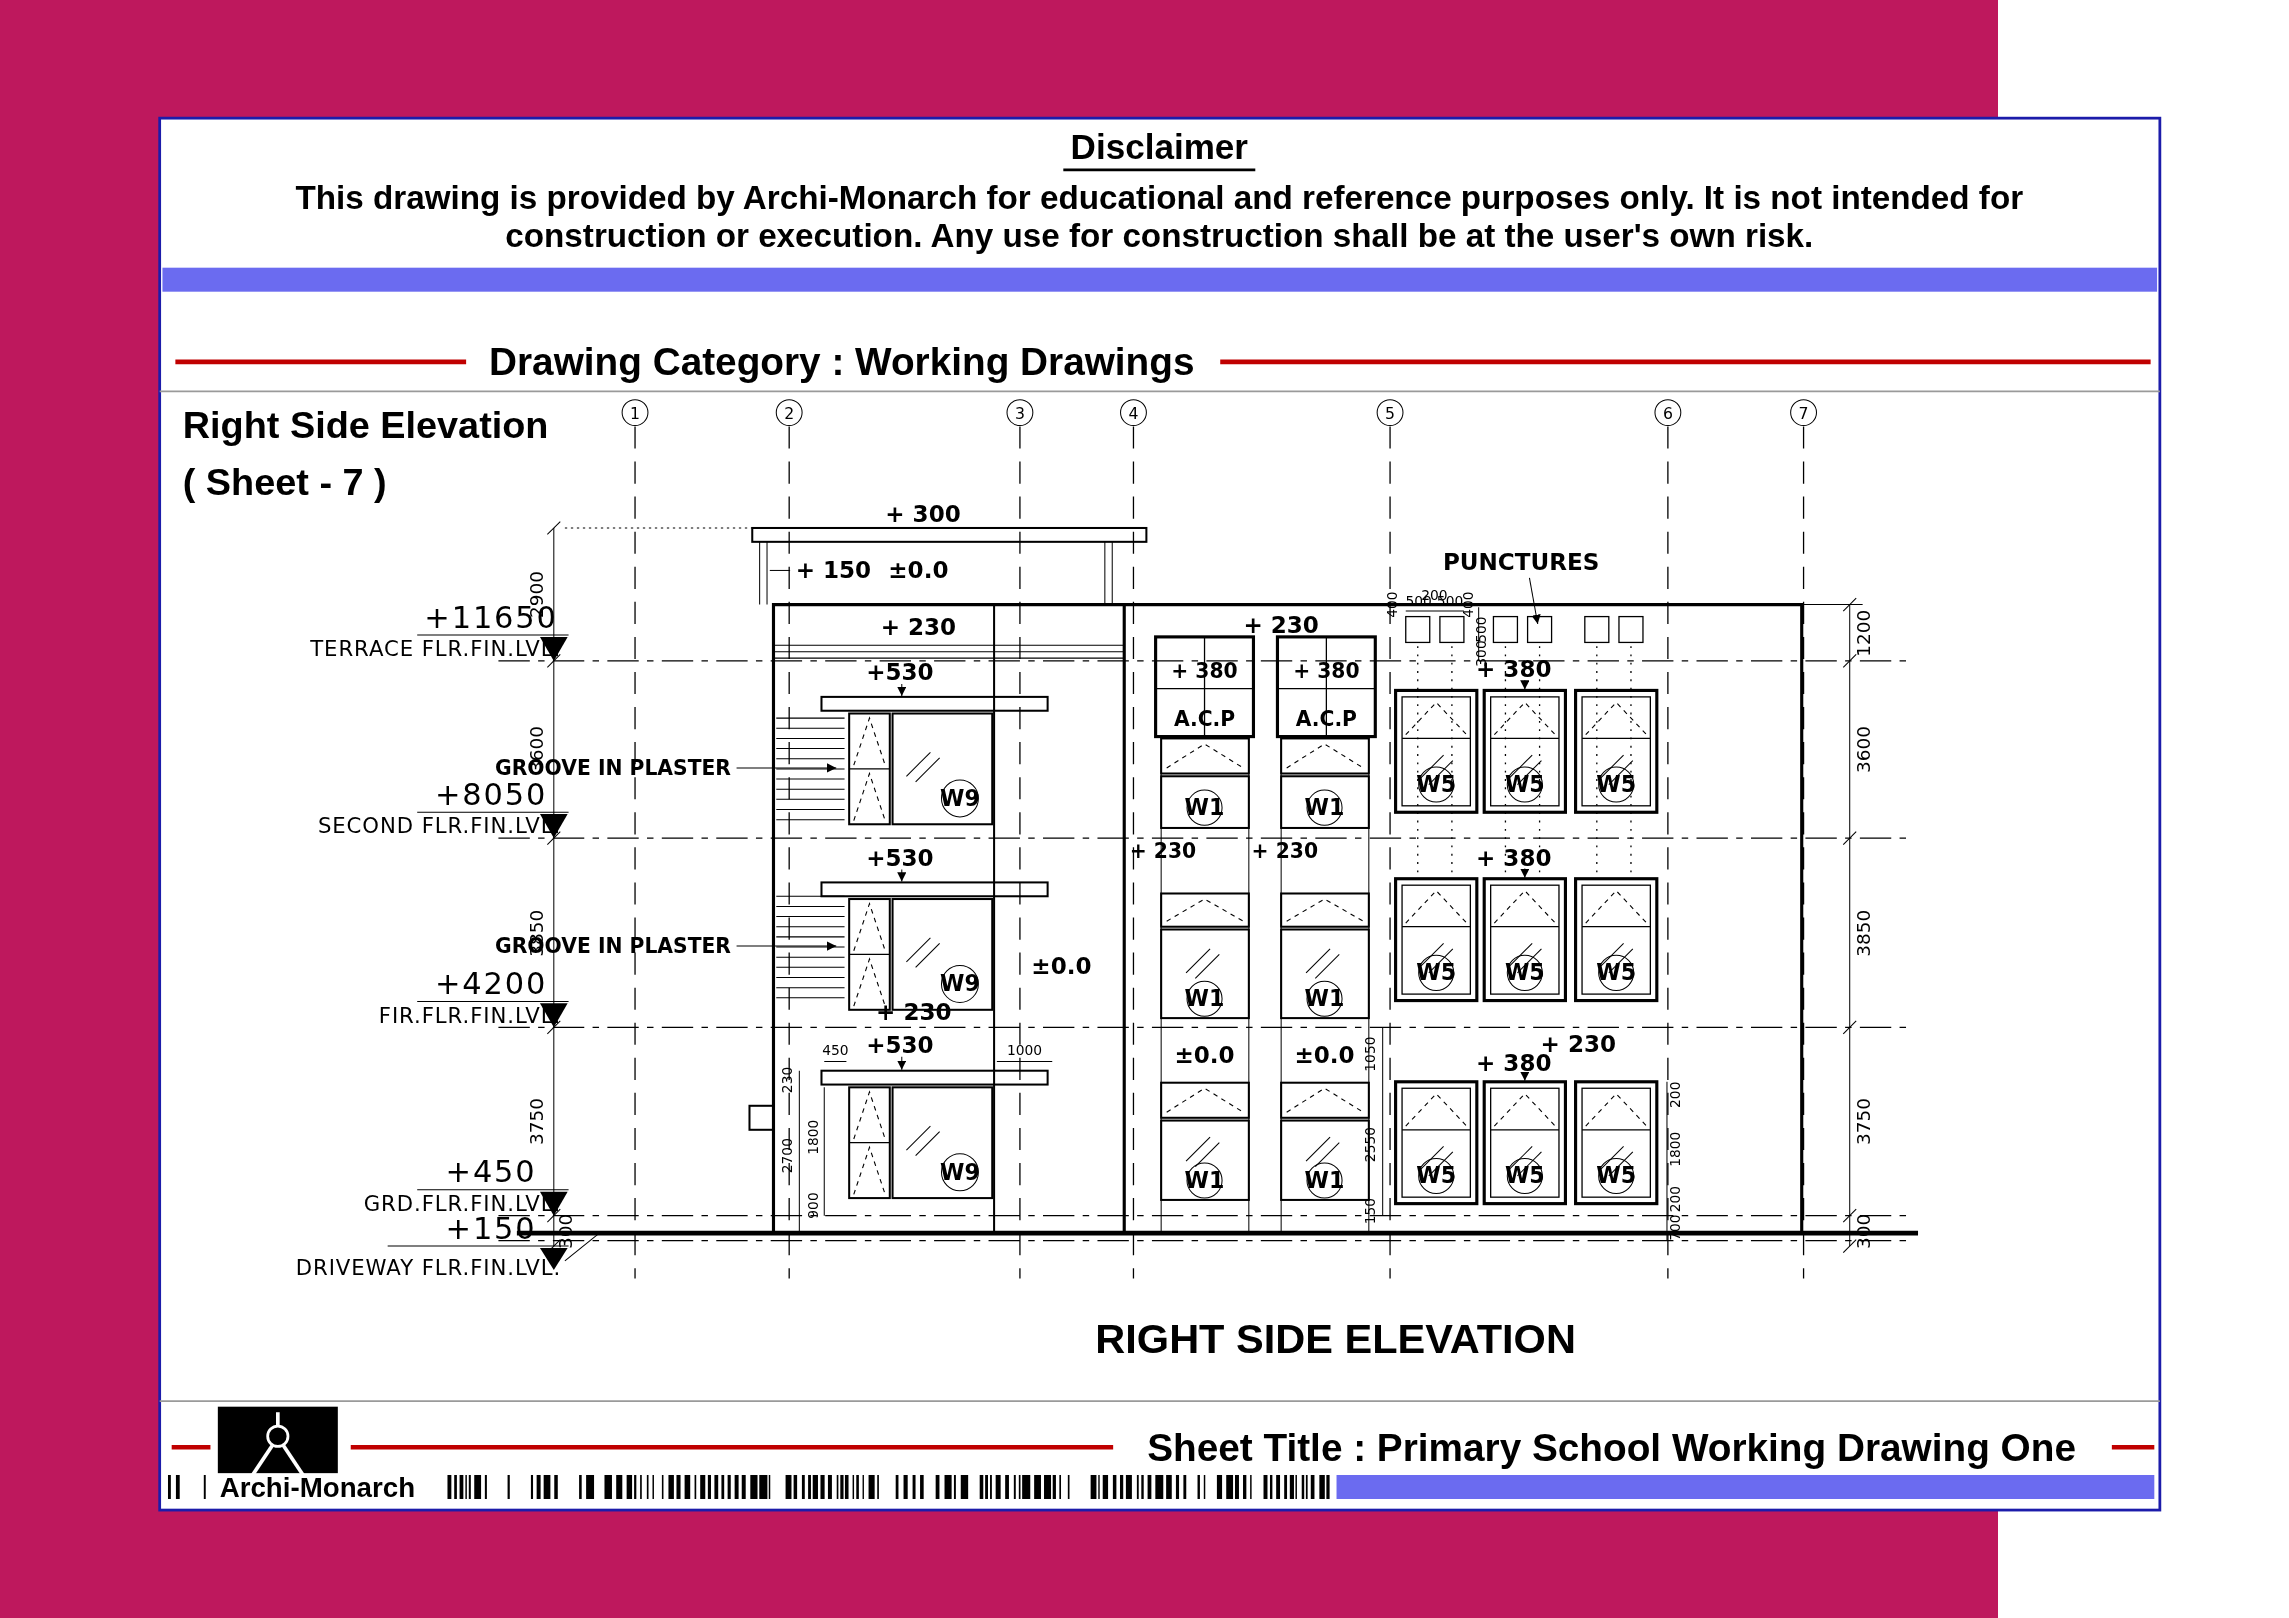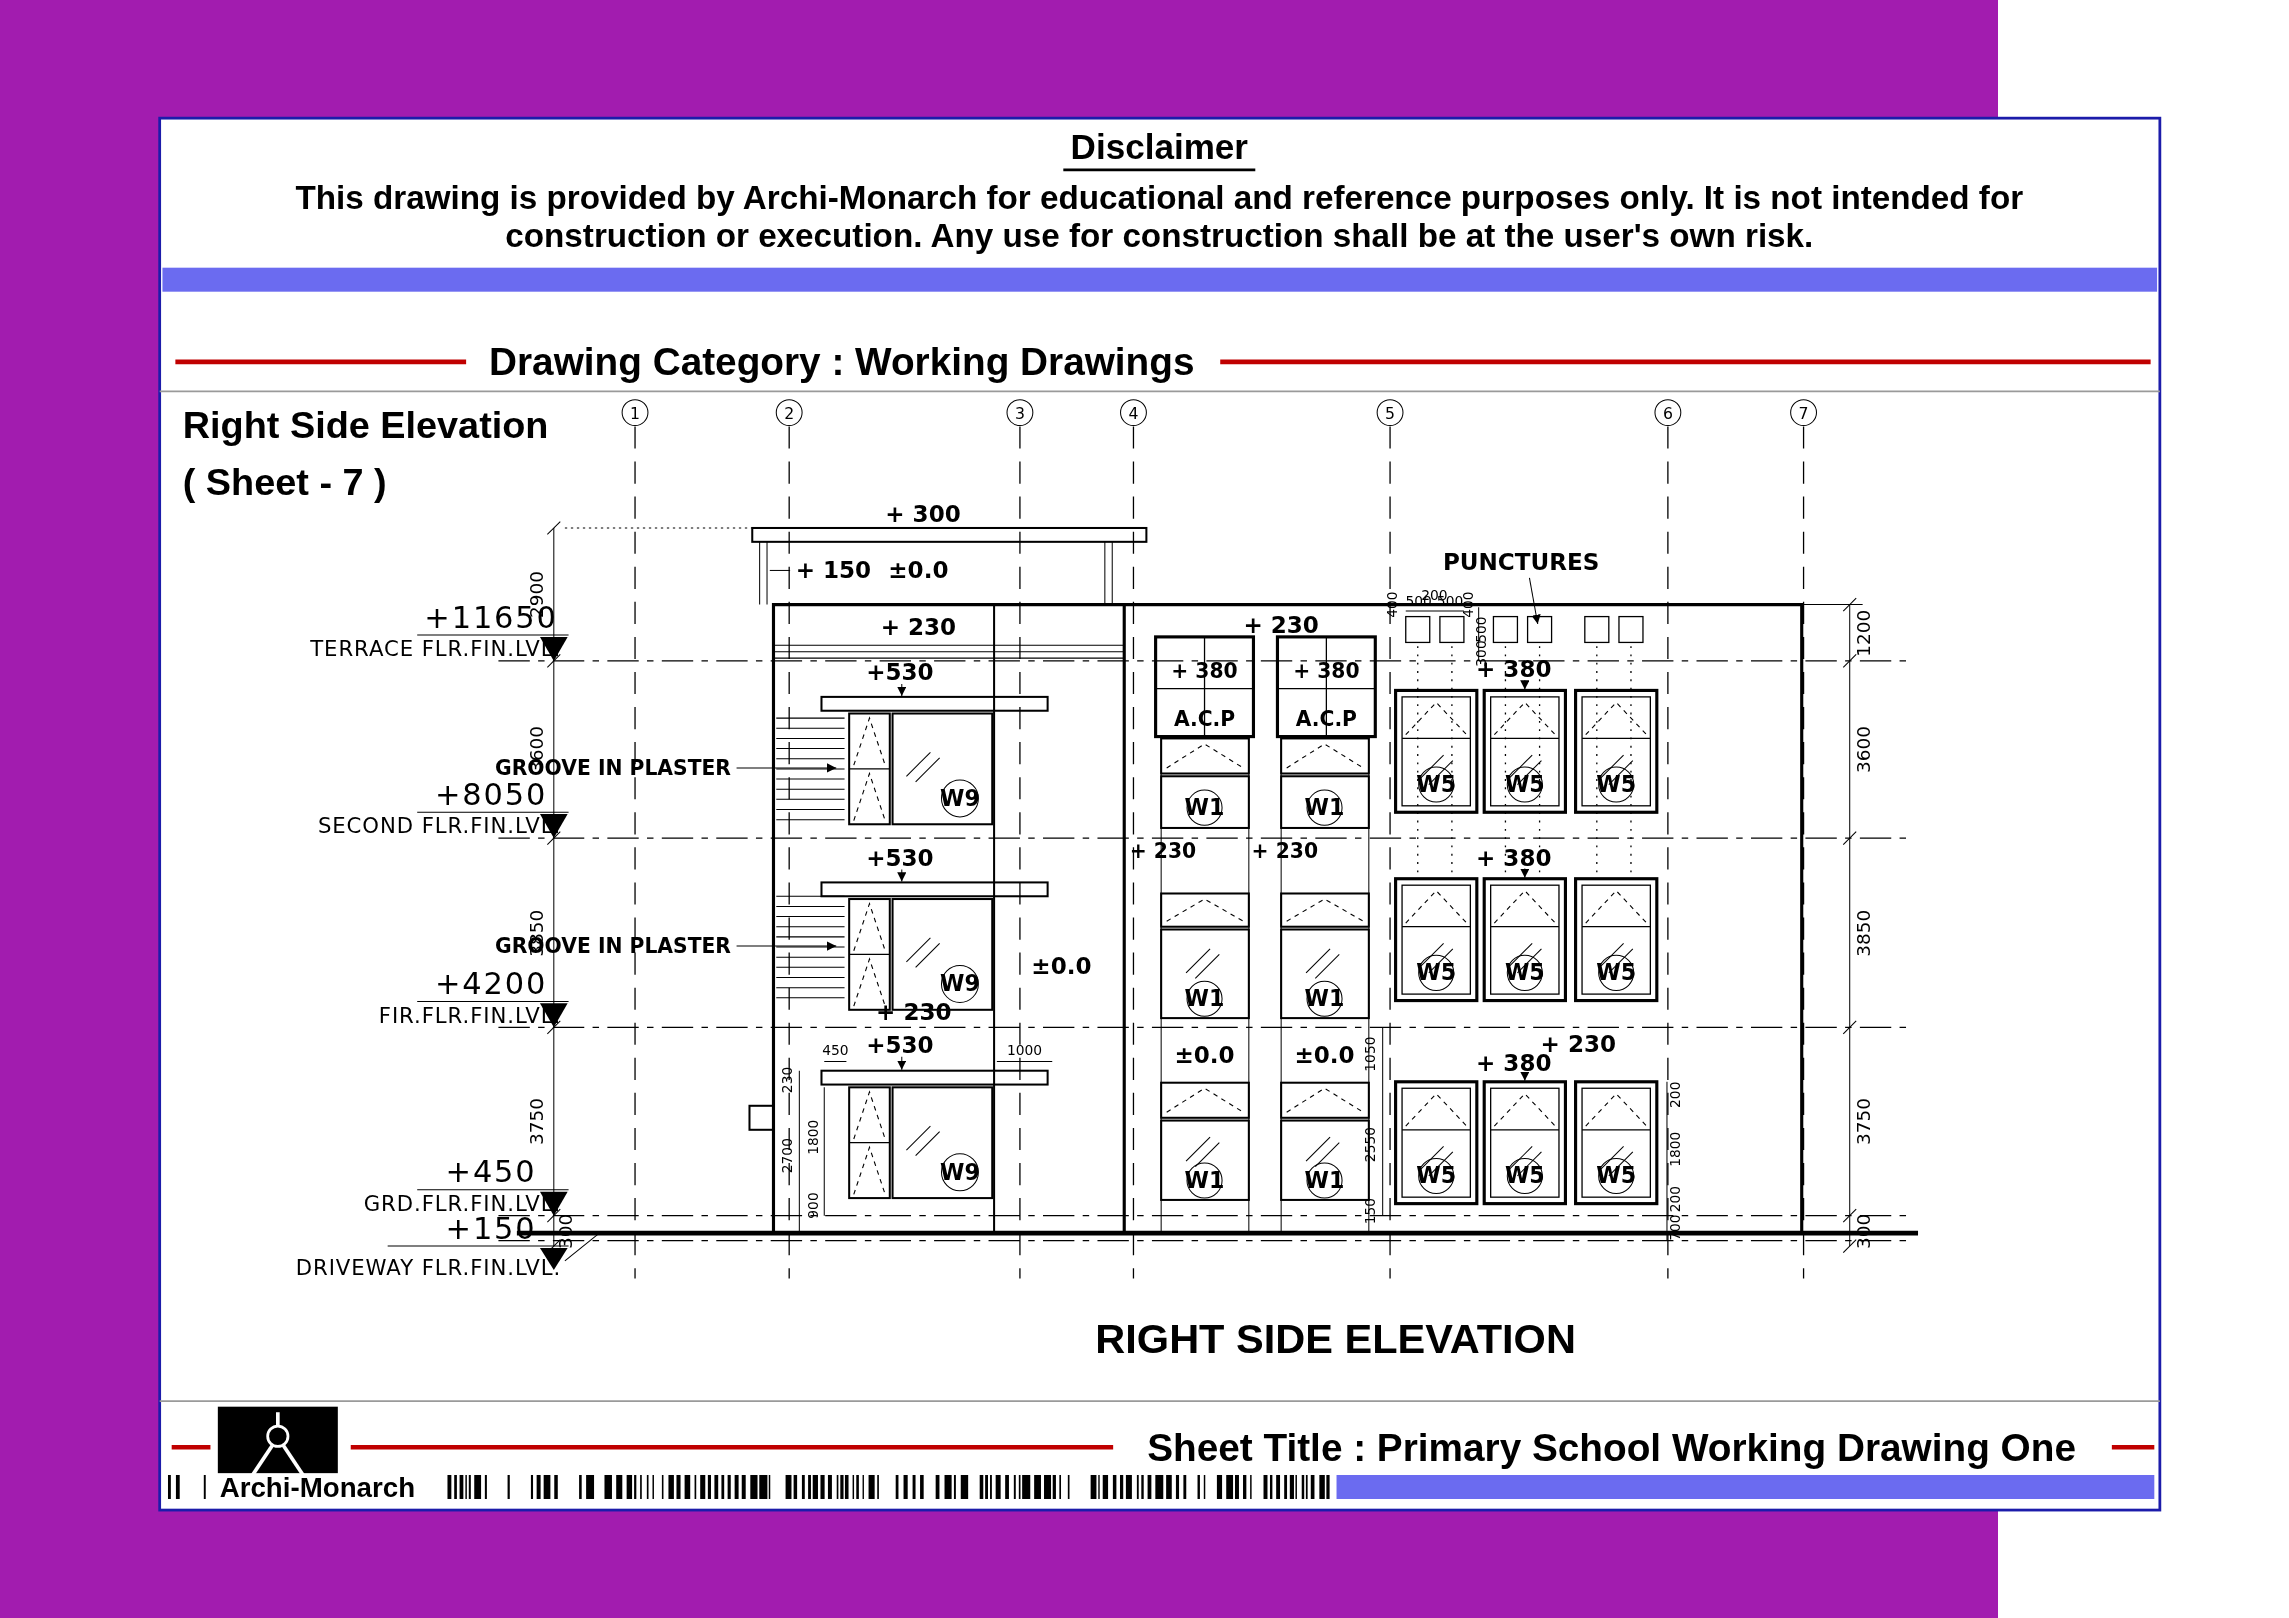--- a/index.html
+++ b/index.html
@@ -1,16 +1,16 @@
 <!DOCTYPE html>
 <html style="font-size:14.8px"><head>
 <meta charset="utf-8">
 <style>
   html,body{margin:0;padding:0;background:#fff;}
-  .stage{position:relative;width:1998px;height:1619px;background:#a21caf;}
+  .stage{position:relative;width:1998px;height:1619px;background:#be185d;}
   svg{display:block;}
   
   .ln{stroke:#000;fill:none;stroke-width:1.4;}
   .t{stroke-width:1.1;}
   .m{stroke-width:2.2;}
   .b{stroke-width:3.4;}
   .bb{stroke-width:5;}
   .lvl-line{stroke-dasharray:34 9 7 9;}
   .grid-line{stroke-dasharray:24 14;}
   .win-dash{stroke-dasharray:5 5;stroke-width:1.2;}

